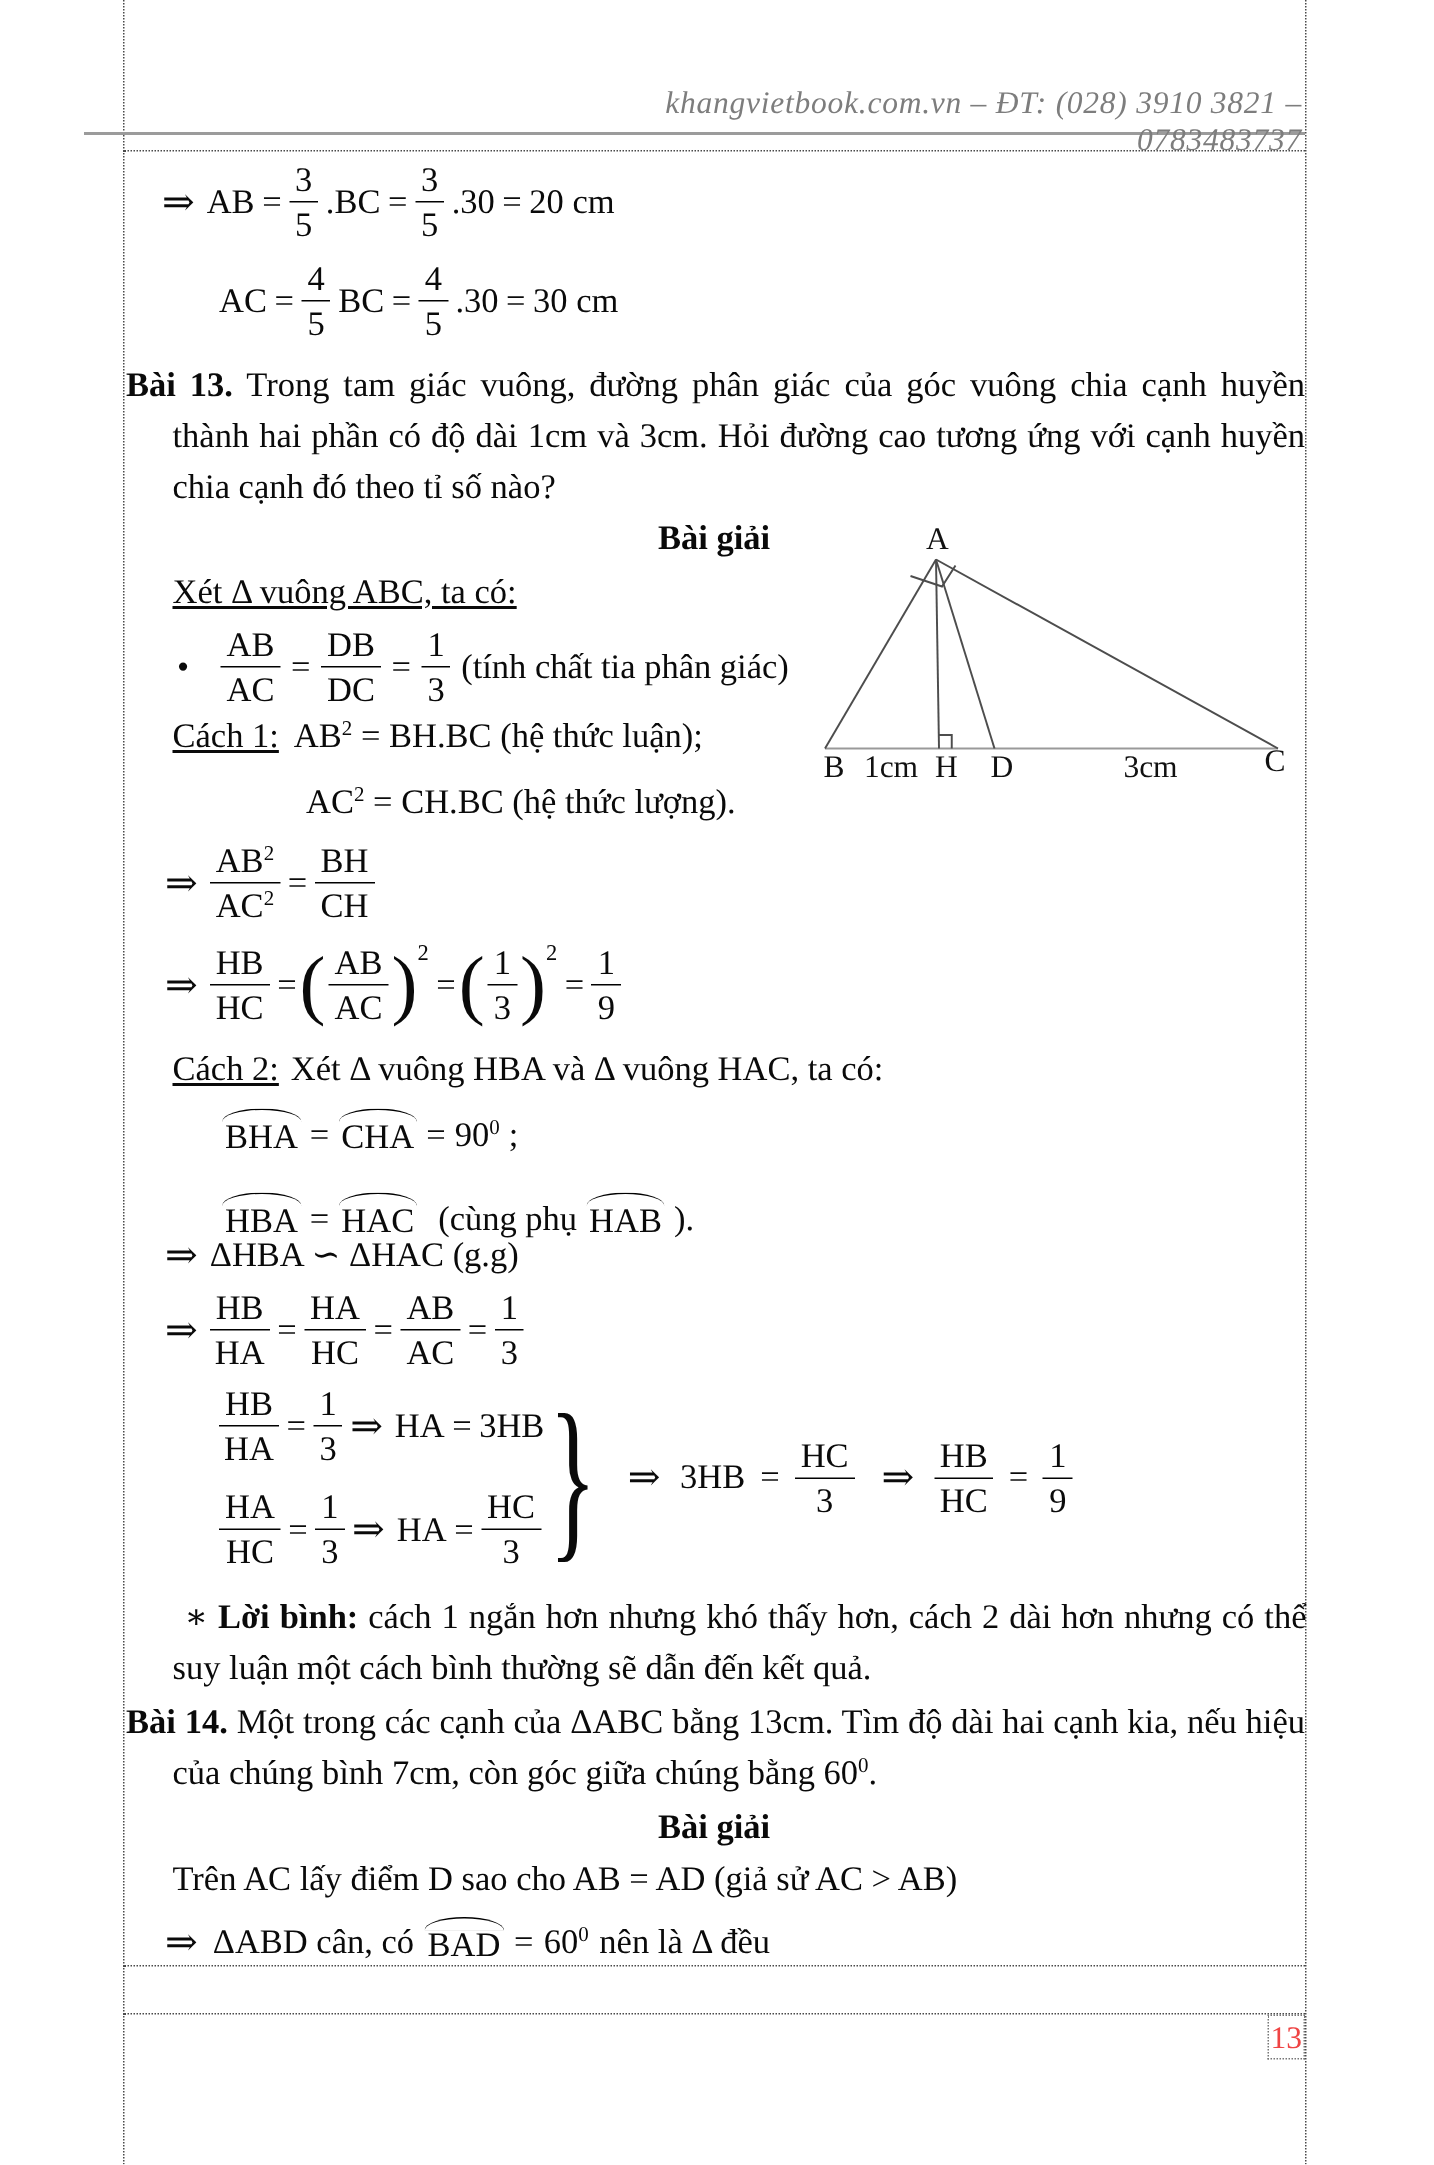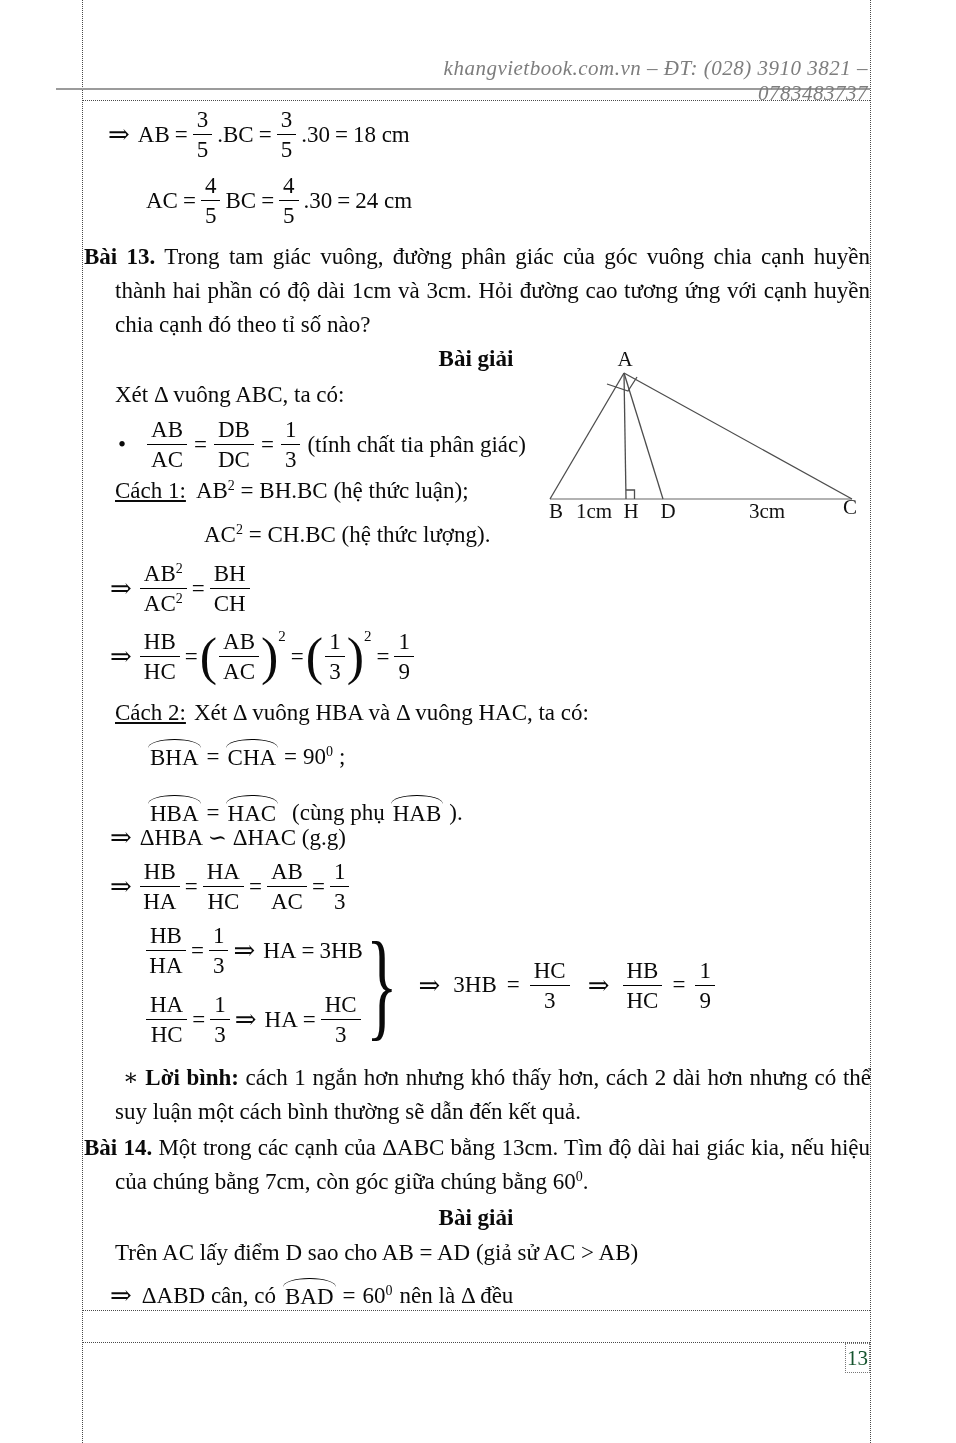--- a/index.html
+++ b/index.html
@@ -34,21 +34,21 @@
   .sp  { font-size:14px; line-height:0; vertical-align:8px; }   
   .bp  { font-size:52px; font-weight:400; line-height:0.85; margin:0 -3px; }  
   .psup{ font-size:15px; align-self:flex-start; margin:0 0 0 -2px; } 
   .brace { font-size:120px; line-height:1; font-weight:300; transform:scaleX(0.55); margin:0 -16px 0 -20px; }
   
   .ang { position:relative; display:inline-block; padding:3px 2px 0; }
   .ang::before { content:""; position:absolute; top:-3px; left:0; right:0; height:8px;
     border-top:1.8px solid #000; border-radius:50% 50% 0 0 / 100% 100% 0 0; }
   .gap8 { margin-left:8px; }
   
-  .pagenum-box { position:absolute; border:1px dotted #777; color:#14532d; font-size:21px;
+  .pagenum-box { position:absolute; border:1px dotted #777; color:#ef4444; font-size:21px;
     display:flex; align-items:center; justify-content:center; }
 </style>
 </head>
 <body>
 
 <div class="page">
 
   <div class="vline" style="left:82px; top:0; height:1443px;"></div>
   <div class="vline" style="left:870px; top:0; height:1443px;"></div>
   <div class="hdr-rule" style="left:56px; top:88px; width:814px;"></div>
@@ -67,39 +67,39 @@
         <span class="den">5</span>
       </span>
     <span>.BC</span>
     <span>=</span>
     <span class="frac">
         <span class="num">3</span>
         <span class="den">5</span>
       </span>
     <span>.30</span>
     <span>=</span>
-    <span>18 cm</span>
+    <span>20 cm</span>
   </div>
 
   <div class="mrow" style="left:146px; top:172px;">
     <span>AC</span>
     <span>=</span>
     <span class="frac">
         <span class="num">4</span>
         <span class="den">5</span>
       </span>
     <span>BC</span>
     <span>=</span>
     <span class="frac">
         <span class="num">4</span>
         <span class="den">5</span>
       </span>
     <span>.30</span>
     <span>=</span>
-    <span>24 cm</span>
+    <span>30 cm</span>
   </div>
 
   <div class="para hang" style="left:84px; top:240px; width:786px;"><b class="bold">Bài 13.</b><span> Trong tam giác vuông, đường phân giác của góc vuông chia cạnh huyền thành hai phần có độ dài 1cm và 3cm. Hỏi đường cao tương ứng với cạnh huyền chia cạnh đó theo tỉ số nào?</span></div>
 
   <div class="centerline" style="top:346px;">Bài giải</div>
 
   <svg class="abs" style="left:545px; top:350px;" width="330" height="175" viewBox="0 0 330 175">
     <g stroke="#4d4d4d" stroke-width="1.3" fill="none">
       <line x1="5" y1="149" x2="307" y2="149" stroke="#999"></line>
       <line x1="5" y1="149" x2="79" y2="23"></line>
@@ -113,21 +113,21 @@
       <text x="80" y="16">A</text>
       <text x="11" y="168">B</text>
       <text x="49" y="168">1cm</text>
       <text x="86" y="168">H</text>
       <text x="123" y="168">D</text>
       <text x="222" y="168">3cm</text>
       <text x="305" y="164">C</text>
     </g>
   </svg>
 
-  <div class="tline" style="left:115px; top:378px;">Xét Δ vuông ABC, ta có:</div>
+  <div class="tline" style="left:115px; top:378px;text-decoration:underline;">Xét Δ vuông ABC, ta có:</div>
 
   <div class="mrow" style="left:118px; top:416px; gap:7px;">
     <span style="margin-right:14px;">•</span>
     <span class="frac">
         <span class="num">AB</span>
         <span class="den">AC</span>
       </span>
     <span>=</span>
     <span class="frac">
         <span class="num">DB</span>
@@ -292,21 +292,21 @@
       </span>
     <span>=</span>
     <span class="frac">
         <span class="num">1</span>
         <span class="den">9</span>
       </span>
   </div>
 
   <div class="para" style="left:115px; top:1061px; width:756px; text-indent:8px;"><span>∗</span><span> </span><b class="bold">Lời bình:</b><span> cách 1 ngắn hơn nhưng khó thấy hơn, cách 2 dài hơn nhưng có thể suy luận một cách bình thường sẽ dẫn đến kết quả.</span></div>
 
-  <div class="para hang" style="left:84px; top:1131px; width:786px;"><b class="bold">Bài 14.</b><span> Một trong các cạnh của ΔABC bằng 13cm. Tìm độ dài hai giác kia, nếu hiệu của chúng bằng 7cm, còn góc giữa chúng bằng </span><span>60</span><sup class="sp">0</sup><span>.</span></div>
+  <div class="para hang" style="left:84px; top:1131px; width:786px;"><b class="bold">Bài 14.</b><span> Một trong các cạnh của ΔABC bằng 13cm. Tìm độ dài hai cạnh kia, nếu hiệu của chúng bình 7cm, còn góc giữa chúng bằng </span><span>60</span><sup class="sp">0</sup><span>.</span></div>
 
   <div class="centerline" style="top:1205px;">Bài giải</div>
 
   <div class="tline" style="left:115px; top:1236px;">Trên AC lấy điểm D sao cho AB = AD (giả sử AC &gt; AB)</div>
 
   <div class="mrow" style="left:110px; top:1280px; gap:7px;">
     <span class="arrow">⇒</span>
     <span>ΔABD cân, có</span>
     <span class="ang">BAD</span>
     <span>=</span>

